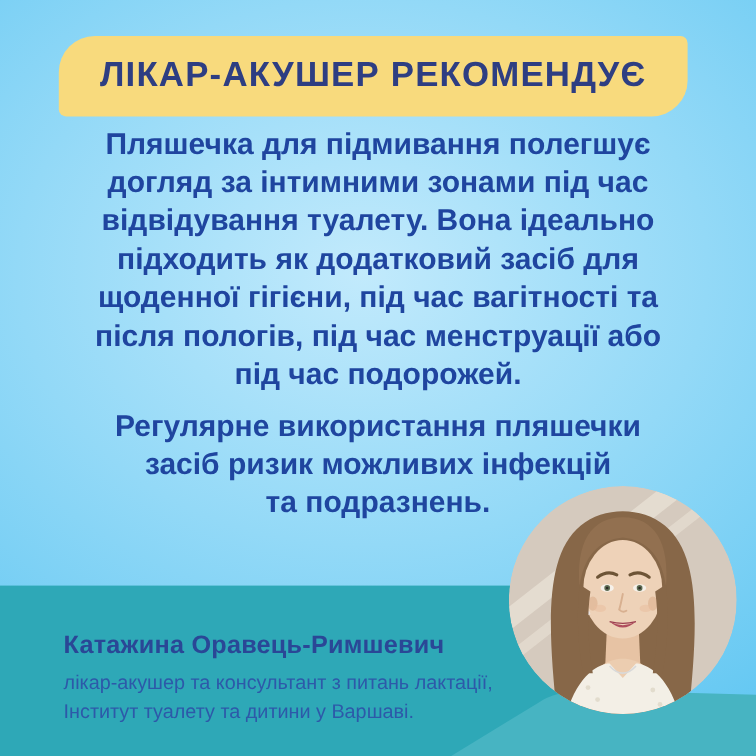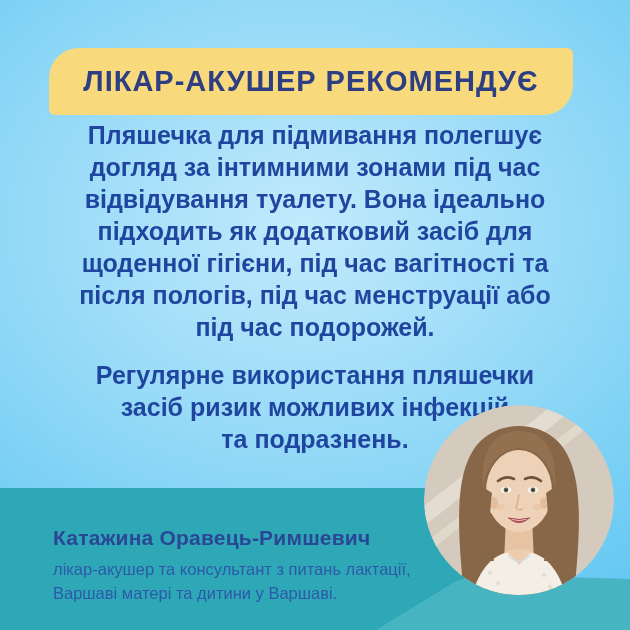--- a/index.html
+++ b/index.html
@@ -2,32 +2,32 @@
 <html><head>
 <meta charset="utf-8">
 <style>
   html,body{margin:0;padding:0;background:#e8e8e8;}
   .canvas{
     position:relative;width:630px;height:630px;overflow:hidden;
     font-family:"Liberation Sans","DejaVu Sans",sans-serif;
     background:radial-gradient(120% 95% at 48% 36%, #c2eafc 0%, #93d9f7 38%, #5fc6f2 78%, #55c0ee 100%);
   }
   .banner{
-    position:absolute;left:49px;top:48px;width:524px;height:67px;
+    position:absolute;left:49px;top:30px;width:524px;height:67px;
     background:#f8da7d;border-radius:30px 6px 30px 6px;
     display:flex;align-items:center;justify-content:center;
   }
   .banner-title{
     color:#2e3e82;font-size:29px;font-weight:bold;letter-spacing:1px;white-space:nowrap;
   }
   .body-copy{
     position:absolute;left:28px;right:28px;top:103px;
     text-align:center;color:#1f459f;font-weight:bold;font-size:25px;line-height:32px;
   }
-  .body-copy p{margin:16px;white-space:pre-line;}
+  .body-copy p{margin:1px;white-space:pre-line;}
   .body-copy p + p{margin-top:11px;}
   .footer-band{
     position:absolute;left:0;top:488px;width:526px;height:142px;
     background:#2ea8b7;
   }
   .footer-accent{position:absolute;left:0;top:0;width:630px;height:142px;display:block;}
   .credit{position:absolute;left:53px;top:38px;}
   .expert-name{color:#2a4796;font-size:21px;font-weight:bold;letter-spacing:.2px;margin-bottom:7px;white-space:nowrap;}
   .expert-title{color:#2d59a9;font-size:16.5px;line-height:24px;white-space:pre-line;}
   .portrait{
@@ -57,21 +57,21 @@
 та подразнень.</p>
   </div>
 
   <div class="footer-band">
     <svg class="footer-accent" viewBox="0 0 630 142" xmlns="http://www.w3.org/2000/svg">
       <path d="M376,142 L448,98 Q462,88 488,87 L630,91 L630,142 Z" fill="#47b4c2"></path>
     </svg>
     <div class="credit">
       <div class="expert-name">Катажина Оравець-Римшевич</div>
       <div class="expert-title">лікар-акушер та консультант з питань лактації,
-Варшаві матері та дитини у Варшаві.</div>
+Інститут туалету та дитини у Варшаві.</div>
     </div>
   </div>
 
   <div class="portrait">
     <svg width="190" height="190" viewBox="0 0 190 190" xmlns="http://www.w3.org/2000/svg">
       <defs>
         <clipPath id="pclip">
             <circle cx="95" cy="95" r="95"></circle>
           </clipPath>
       </defs>

